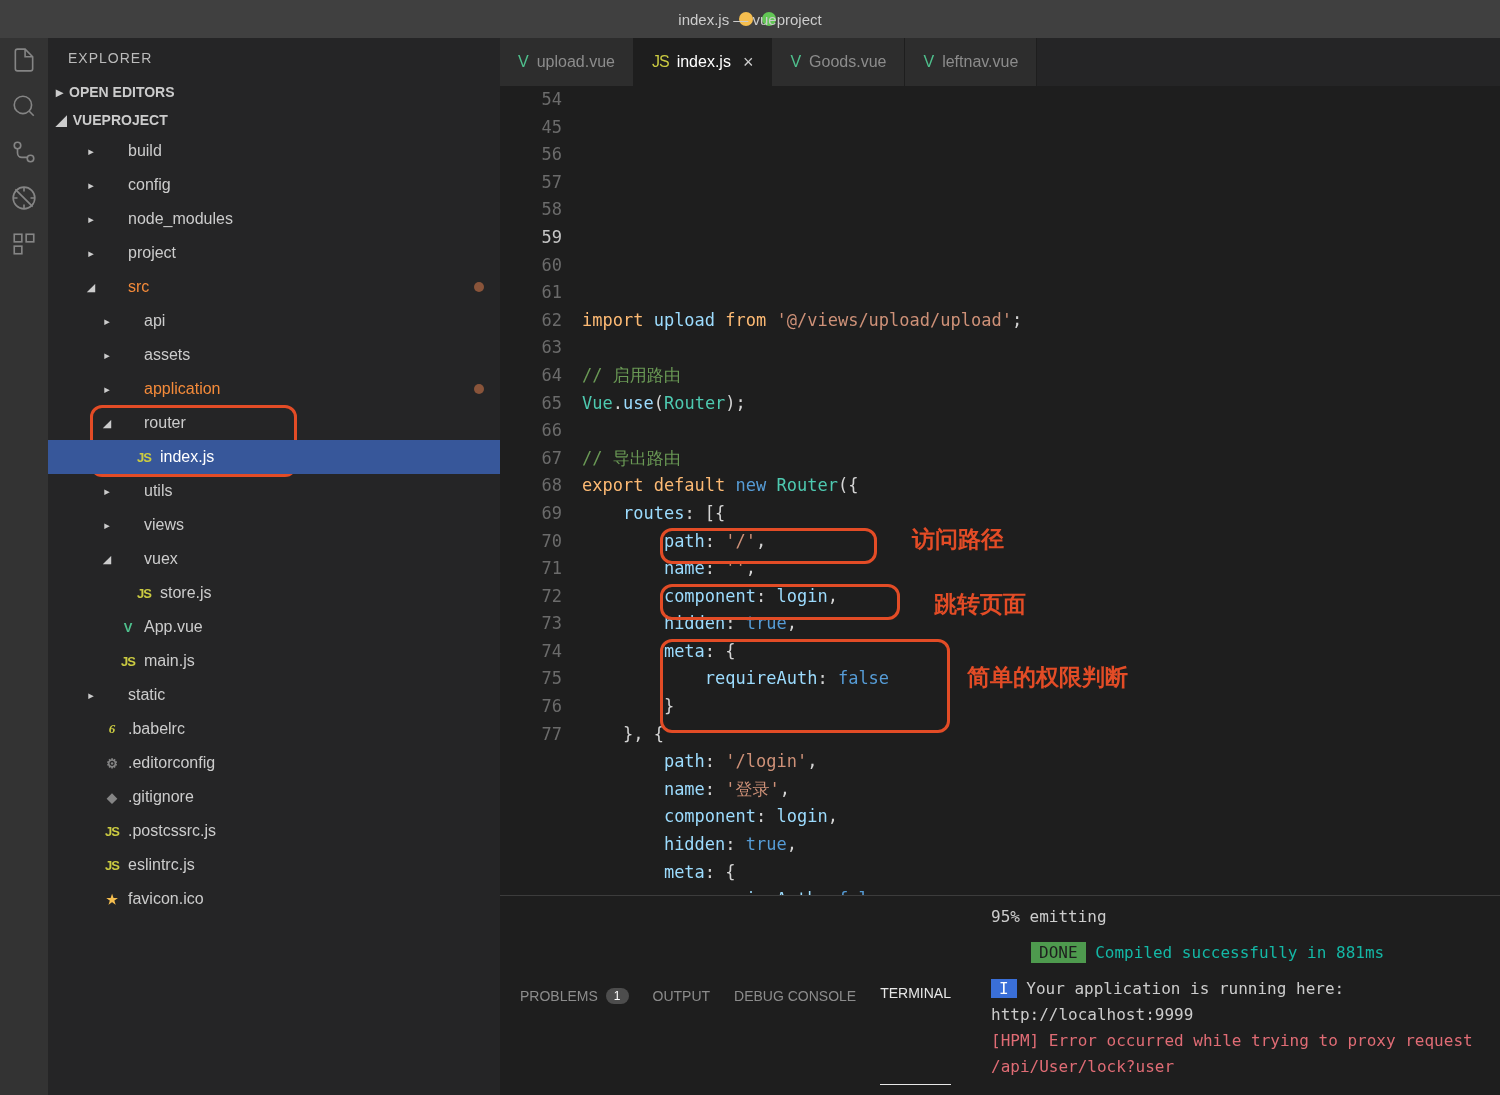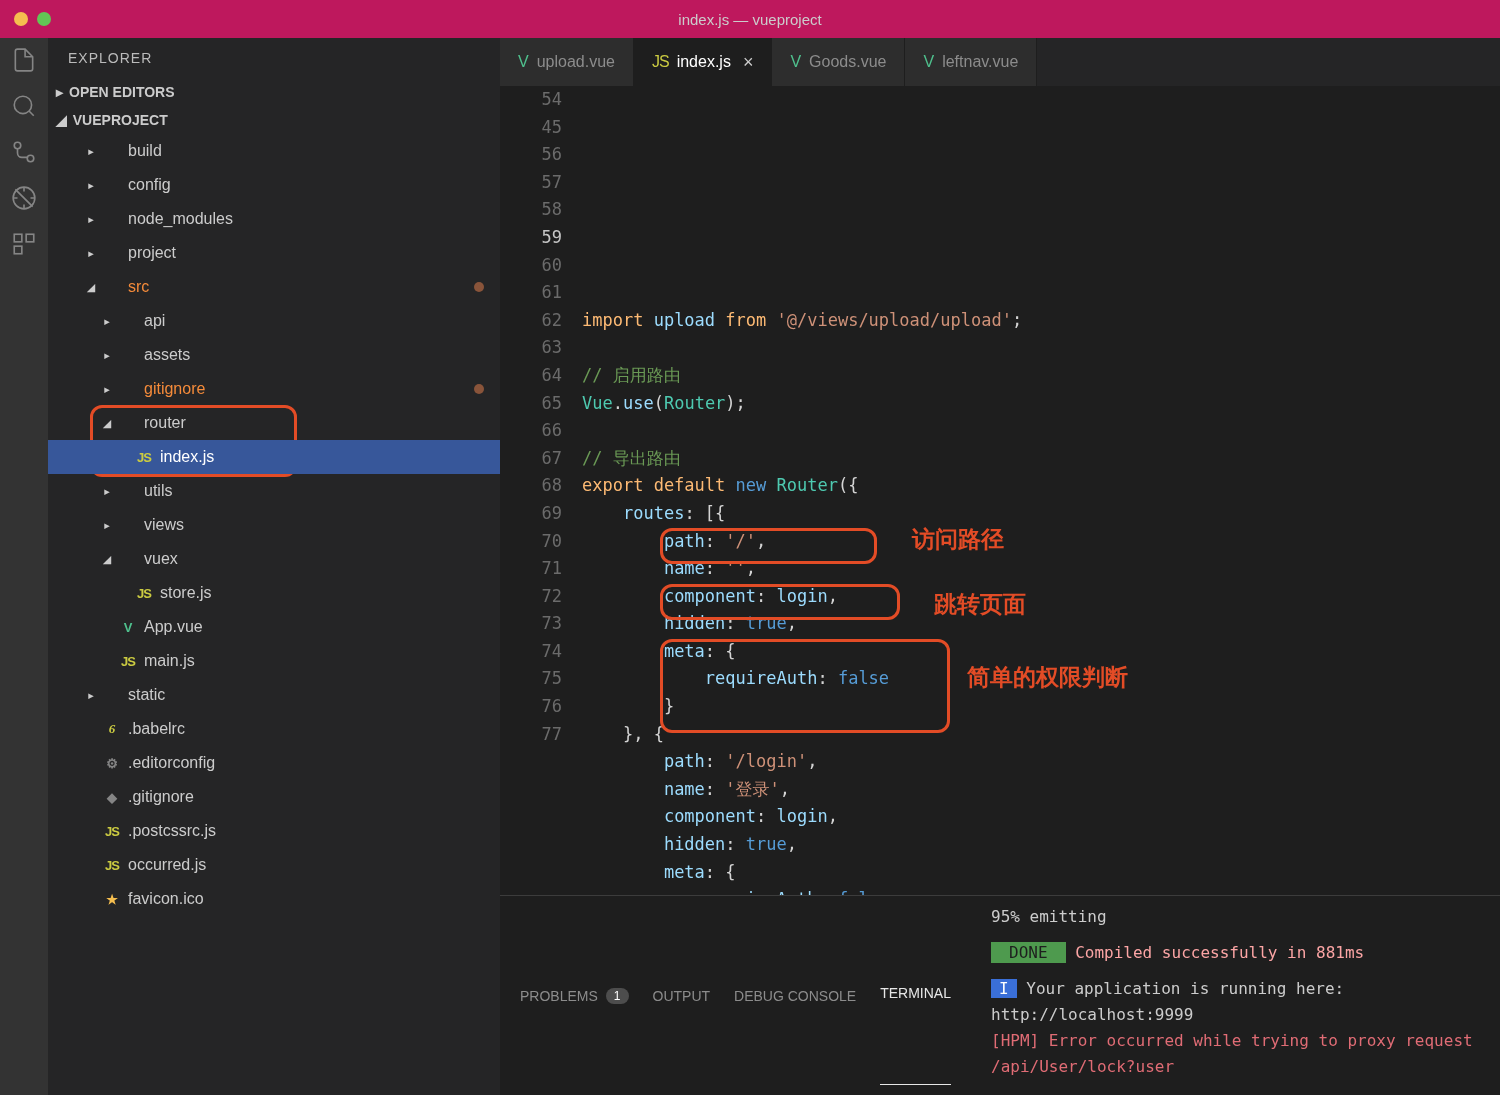--- a/index.html
+++ b/index.html
@@ -6,24 +6,25 @@
     body {
       font-family: -apple-system, BlinkMacSystemFont, "Segoe UI", sans-serif;
       background: #1e1e1e;
       color: #cccccc;
       width: 1500px;
       height: 1095px;
       overflow: hidden;
     }
     .titlebar {
       height: 38px;
-      background: #be185d;
+      background: #404040;
       display: flex;
       align-items: center;
       position: relative;
+      justify-content: center;
     }
     .traffic-lights {
       display: flex;
       gap: 9px;
       padding-left: 14px;
     }
     .traffic-light {
       width: 14px; height: 14px; border-radius: 50%;
     }
     .tl-yellow { background: #f5be4f; }
@@ -220,22 +221,22 @@
       font-size: 12px;
     }
     .terminal {
       flex: 1;
       font-family: Menlo, Consolas, monospace;
       font-size: 16px;
       padding: 8px 20px;
       color: #cccccc;
       line-height: 26px;
     }
-    .term-done { background: #4e9a4e; color: #1e1e1e; padding: 1px 18px; }
-    .term-green { color: #fca5a5; }
+    .term-done { background: #4e9a4e; color: #1e1e1e; padding: 1px 8px; margin-left: 40px; }
+    .term-green { color: #14b8a6; }
     .term-blue { background: #3a6fd8; color: #fff; padding: 0 8px; }
     .term-red { color: #e06c75; }
   </style>
 </head>
 <body>
 
 <div class="titlebar">
   <div class="traffic-lights">
     <div class="traffic-light tl-yellow"></div>
     <div class="traffic-light tl-green"></div>
@@ -323,21 +324,21 @@
           <span>api</span>
         </div>
         <div class="tree-item" style="padding-left: 52px;">
           <span class="twisty">▸</span>
           <span class="fi "></span>
           <span>assets</span>
         </div>
         <div class="tree-item" style="padding-left: 52px;">
           <span class="twisty">▸</span>
           <span class="fi "></span>
-          <span class="folder-orange">gitignore</span>
+          <span class="folder-orange">application</span>
           <span class="dot-indicator"></span>
         </div>
         <div class="tree-item" style="padding-left: 52px;">
           <span class="twisty">◢</span>
           <span class="fi "></span>
           <span>router</span>
         </div>
         <div class="tree-item selected" style="padding-left: 68px;">
           <span class="twisty"></span>
           <span class="fi fi-js">JS</span>
@@ -394,21 +395,21 @@
           <span>.gitignore</span>
         </div>
         <div class="tree-item" style="padding-left: 36px;">
           <span class="twisty"></span>
           <span class="fi fi-js">JS</span>
           <span>.postcssrc.js</span>
         </div>
         <div class="tree-item" style="padding-left: 36px;">
           <span class="twisty"></span>
           <span class="fi fi-js">JS</span>
-          <span>occurred.js</span>
+          <span>eslintrc.js</span>
         </div>
         <div class="tree-item" style="padding-left: 36px;">
           <span class="twisty"></span>
           <span class="fi fi-star">★</span>
           <span>favicon.ico</span>
         </div>
       </div>
   </div>
 
   <div class="editor-area">

